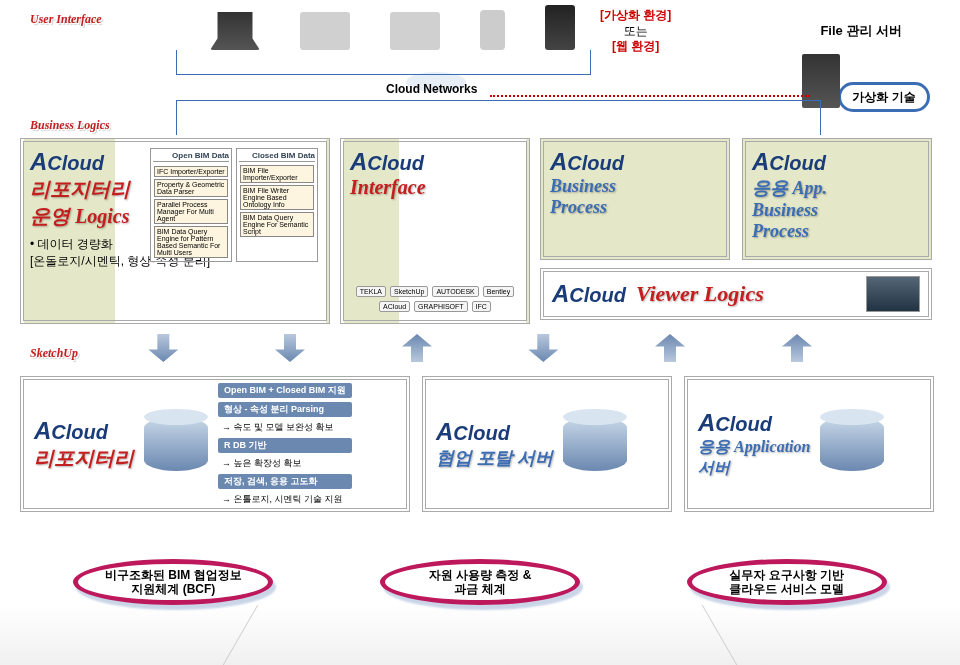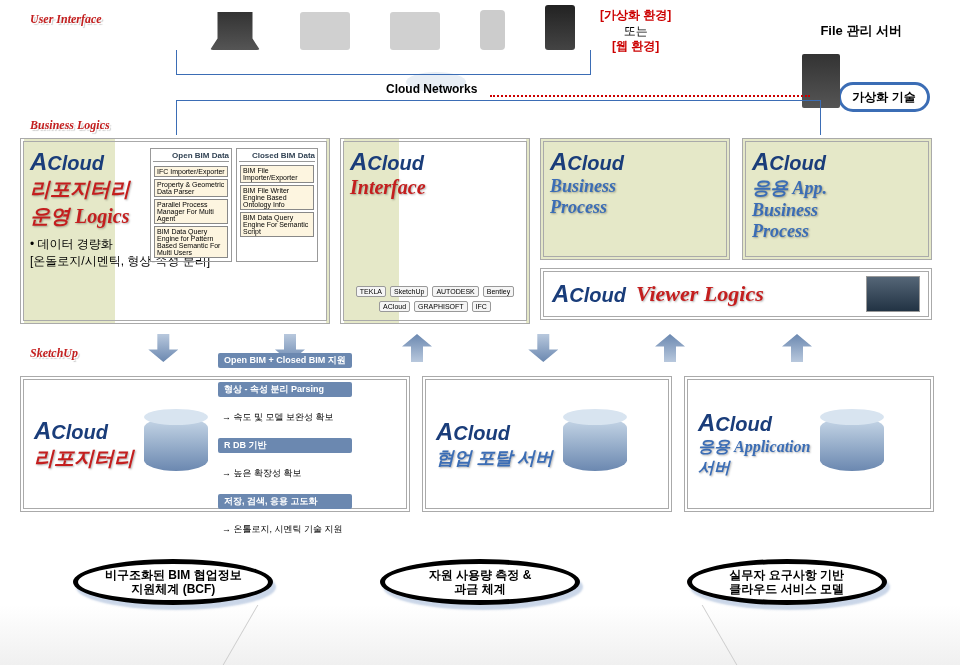--- a/index.html
+++ b/index.html
@@ -44,25 +44,25 @@
 .arrows-row{position:absolute;left:100px;top:334px;width:760px;display:flex;justify-content:space-around}
 .arrow{width:30px;height:28px;background:linear-gradient(#b8c8dd,#6b88b0);clip-path:polygon(30% 0,70% 0,70% 55%,100% 55%,50% 100%,0 55%,30% 55%)}
 .arrow.up{transform:rotate(180deg)}
 .db-row{position:absolute;left:20px;top:376px;width:920px;display:flex;gap:12px}
 .db-card{border:4px double #aaa;background:#fff;padding:10px;display:flex;align-items:center;gap:10px;position:relative}
 .d1{width:390px;height:136px}
 .d2{width:250px;height:136px}
 .d3{width:250px;height:136px}
 .db-cyl{width:64px;height:54px;background:linear-gradient(#c8d8e8,#6b88b0);border-radius:50%/20%;position:relative;flex-shrink:0}
 .db-cyl::before{content:"";position:absolute;top:-8px;left:0;right:0;height:16px;background:#d8e4f0;border-radius:50%}
-.db-info{display:flex;flex-direction:column;gap:14px;font-size:9px}
+.db-info{display:flex;flex-direction:column;gap:4px;font-size:9px}
 .db-pill{background:#6b88b0;color:#fff;padding:1px 6px;border-radius:2px;font-weight:bold;font-size:9px}
 .db-arrow{font-size:9px;padding-left:4px}
 .bottom-row{position:absolute;left:20px;bottom:60px;width:920px;display:flex;justify-content:space-around}
-.oval{width:200px;height:46px;background:#fff;border:5px solid #000000;border-radius:50%;display:flex;align-items:center;justify-content:center;text-align:center;font-size:12px;font-weight:bold;line-height:1.2;padding:0 10px;box-shadow:3px 5px 2px rgba(80,120,180,.3)}
+.oval{width:200px;height:46px;background:#fff;border:5px solid #be185d;border-radius:50%;display:flex;align-items:center;justify-content:center;text-align:center;font-size:12px;font-weight:bold;line-height:1.2;padding:0 10px;box-shadow:3px 5px 2px rgba(80,120,180,.3)}
 .floor{position:absolute;bottom:0;left:0;right:0;height:60px;background:linear-gradient(to bottom,#fff,#f0f0f0)}
 .floor::before,.floor::after{content:"";position:absolute;top:0;bottom:0;width:1px;background:#ccc}
 .floor::before{left:25%;transform:skewX(-30deg)}
 .floor::after{right:25%;transform:skewX(30deg)}
 .viewer-thumb{width:54px;height:36px;background:linear-gradient(#567,#234);margin-left:auto;border:1px solid #999}
 .biz-right{display:flex;flex-direction:column}
 .stack{display:flex;gap:12px}
 </style>
 </head>
 <body>

